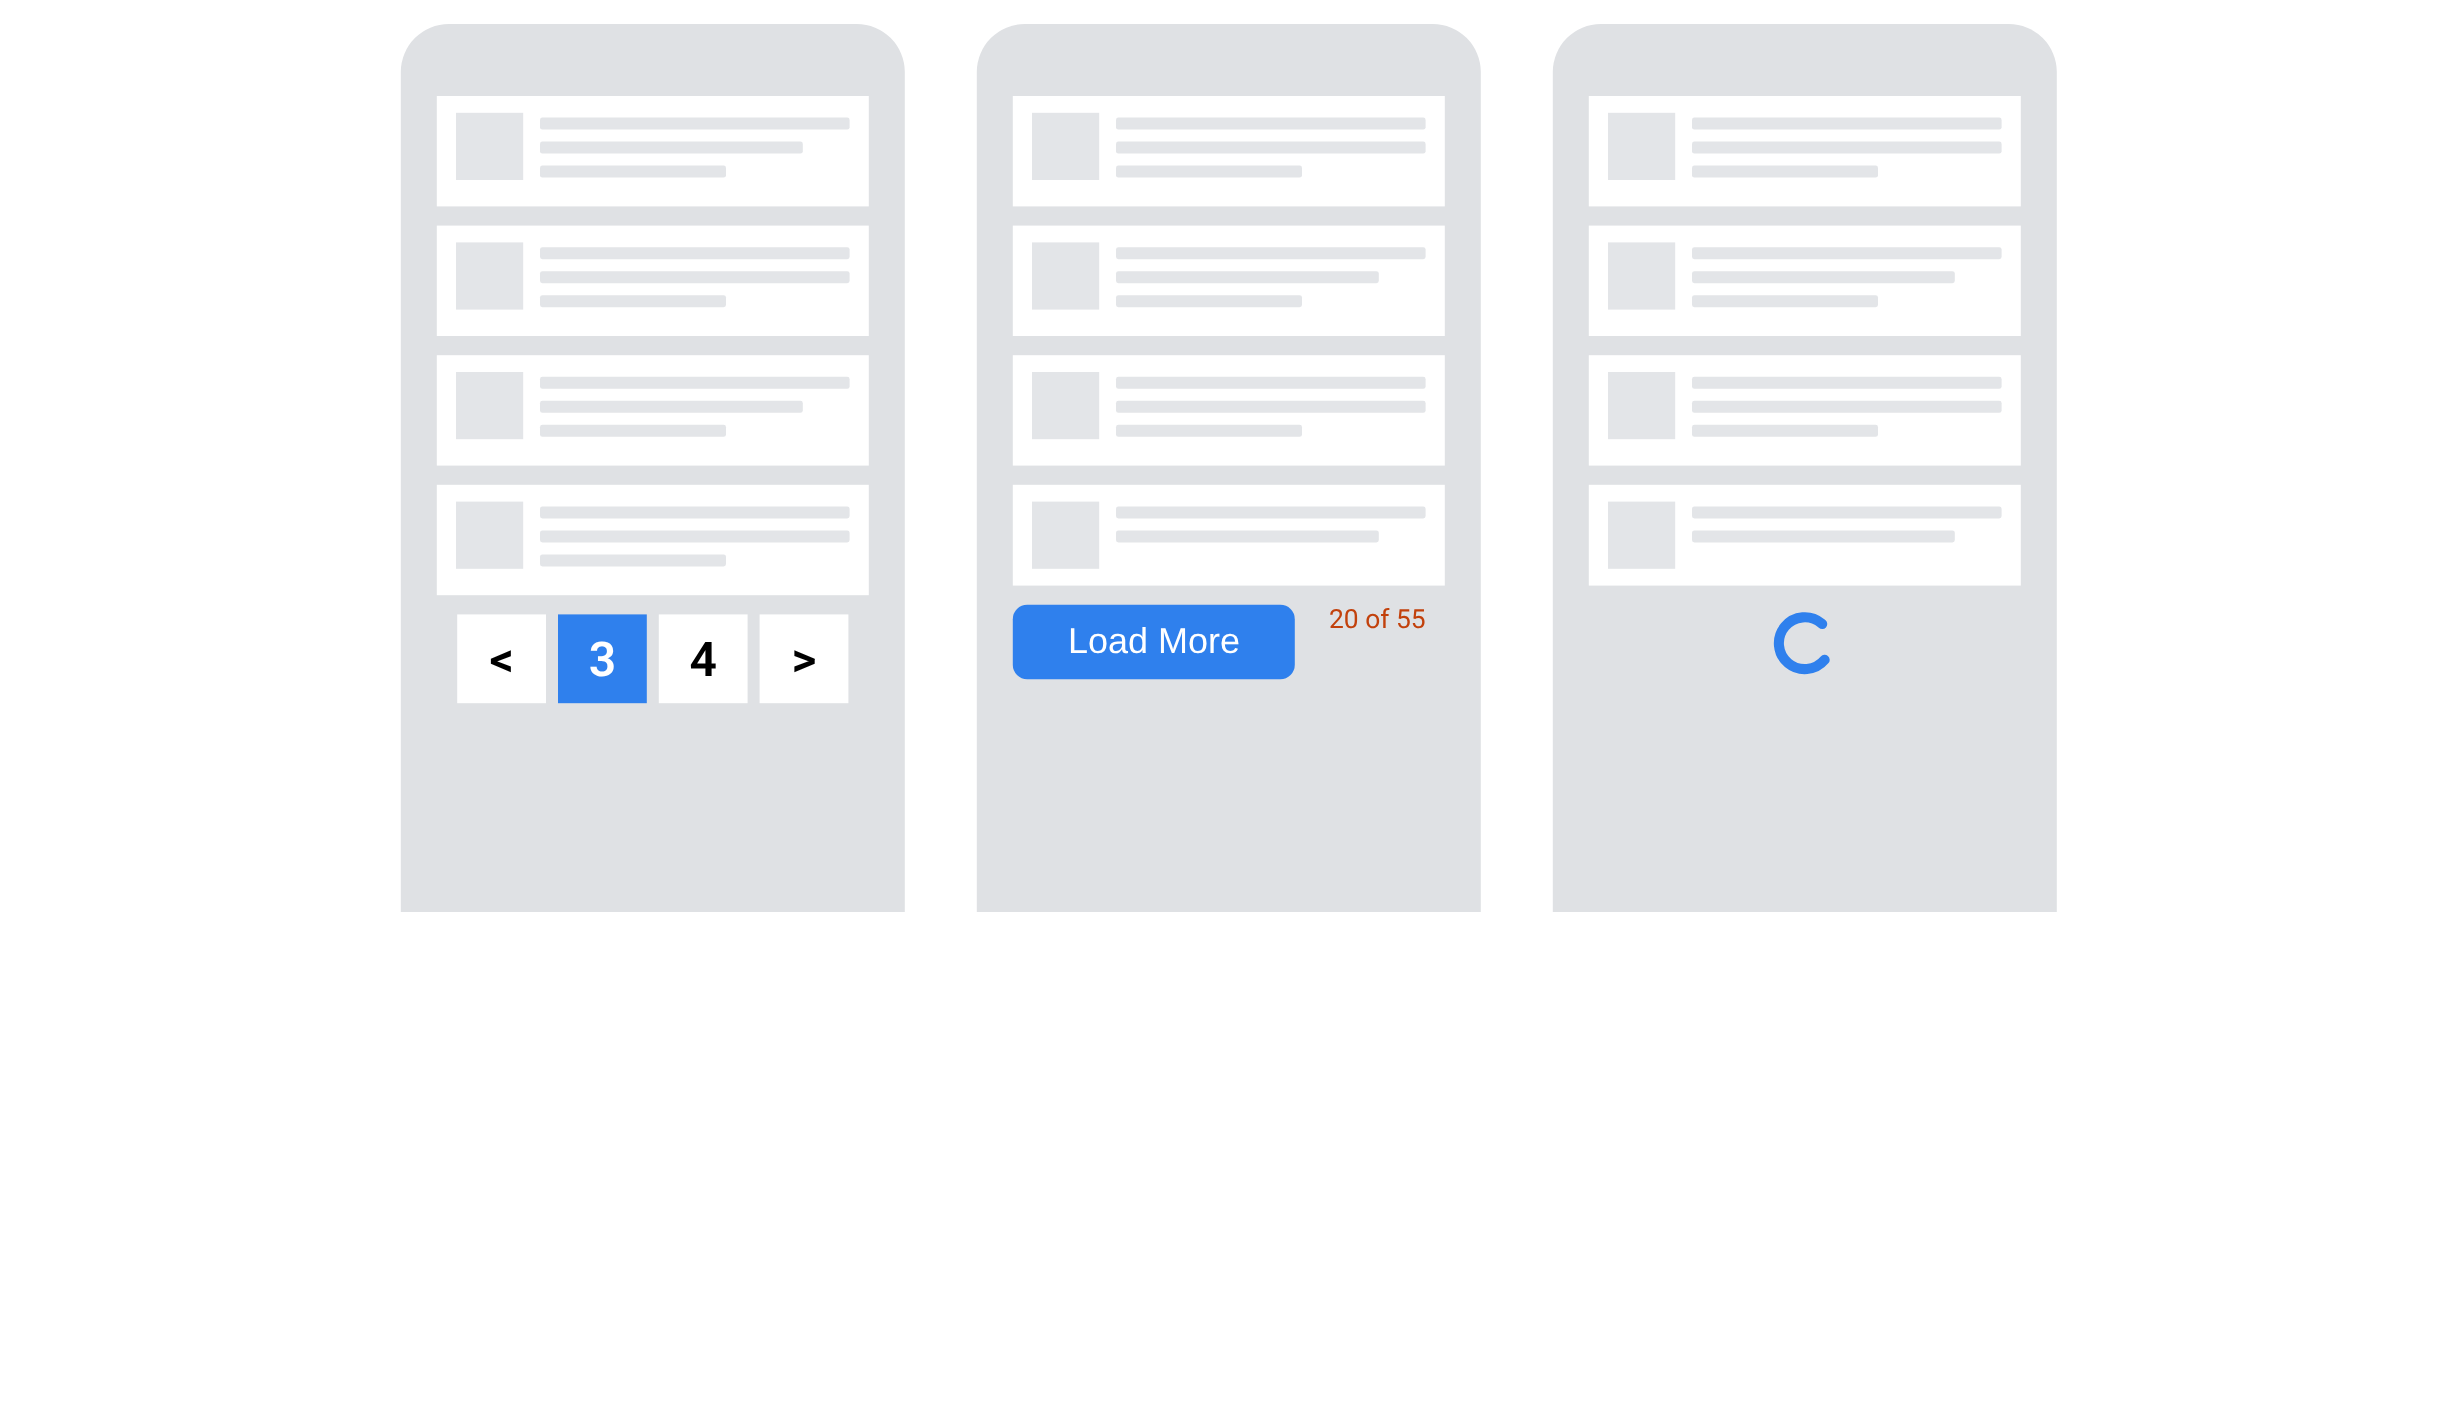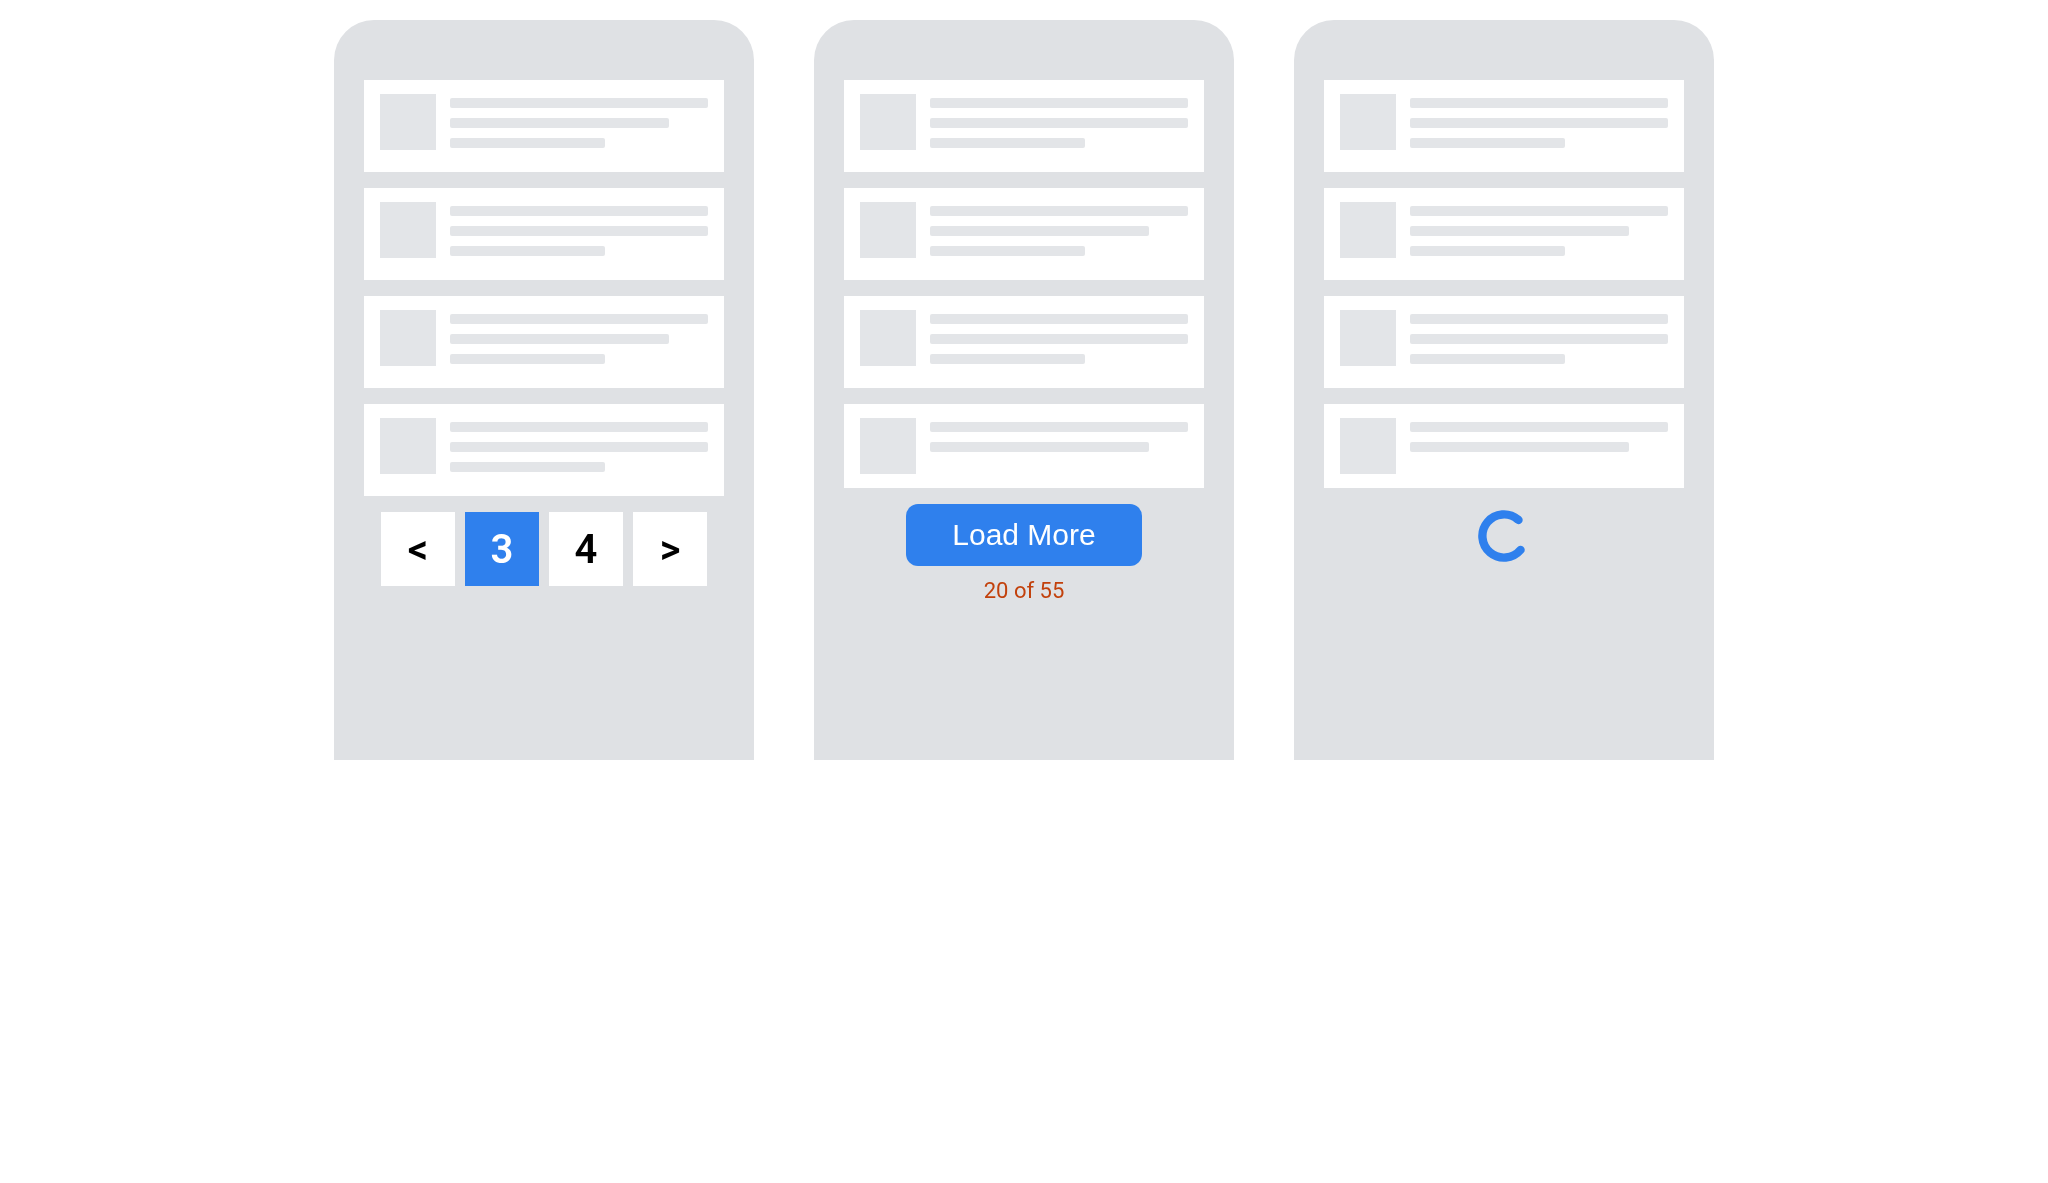--- a/index.html
+++ b/index.html
@@ -73,23 +73,22 @@
     cursor: pointer;
   }
   .pg.active {
     background: #2f80ed;
     color: #ffffff;
   }
 
   
   .loadmore-wrap {
     display: flex;
-    flex-direction: column;
-    align-items: center;
-    gap: 12px;
+    align-items: flex-start;
+    gap: 28px;
     margin-top: 8px;
   }
   .loadmore-btn {
     background: #2f80ed;
     color: #fff;
     font-size: 30px;
     font-weight: 500;
     padding: 14px 46px;
     border: none;
     border-radius: 12px;

